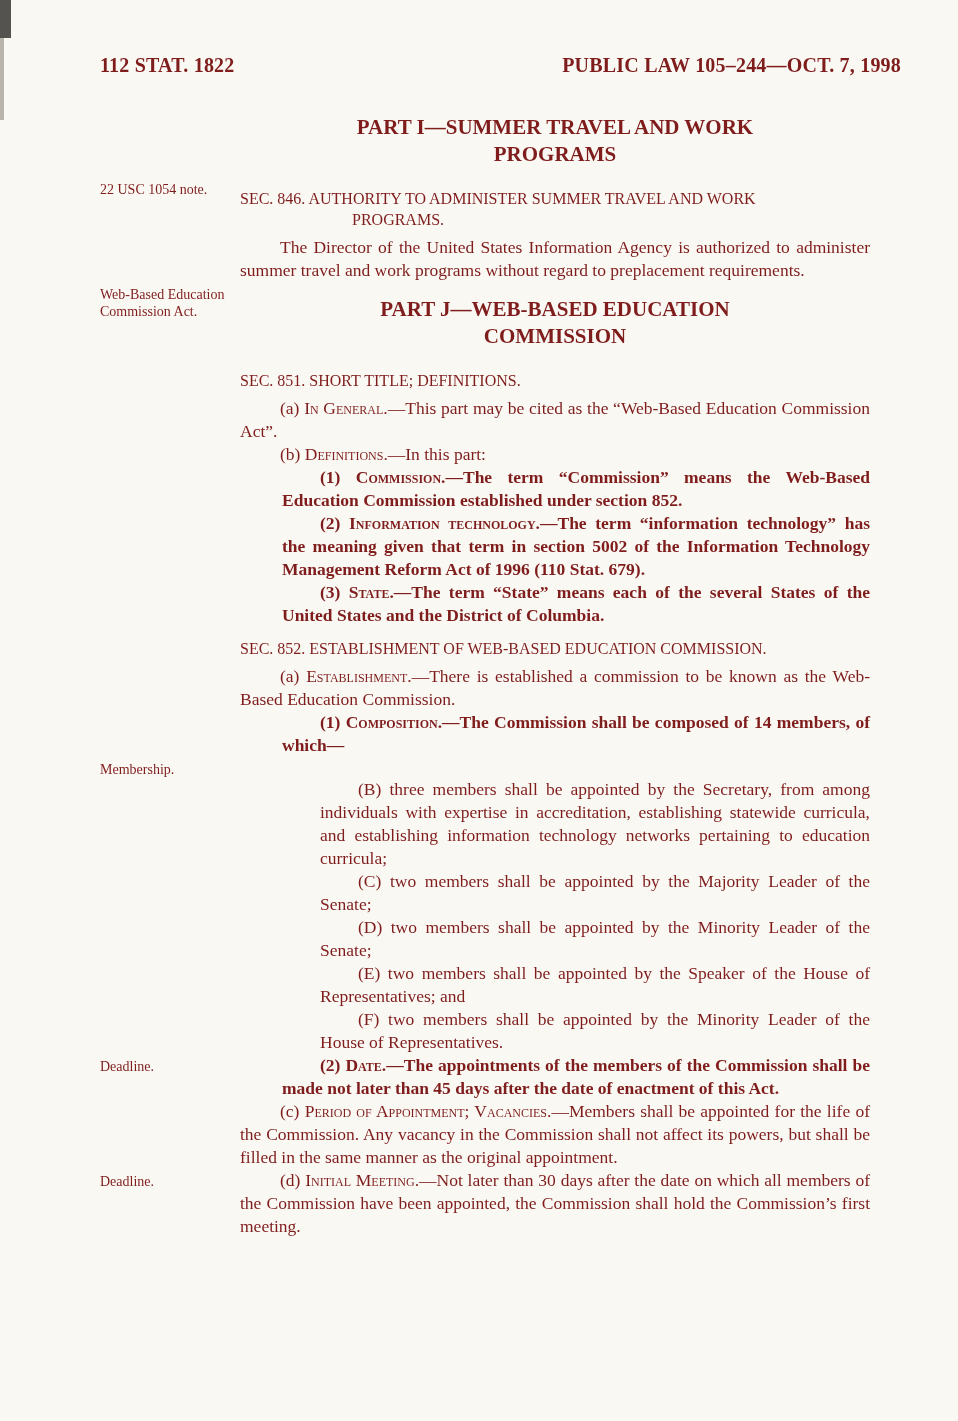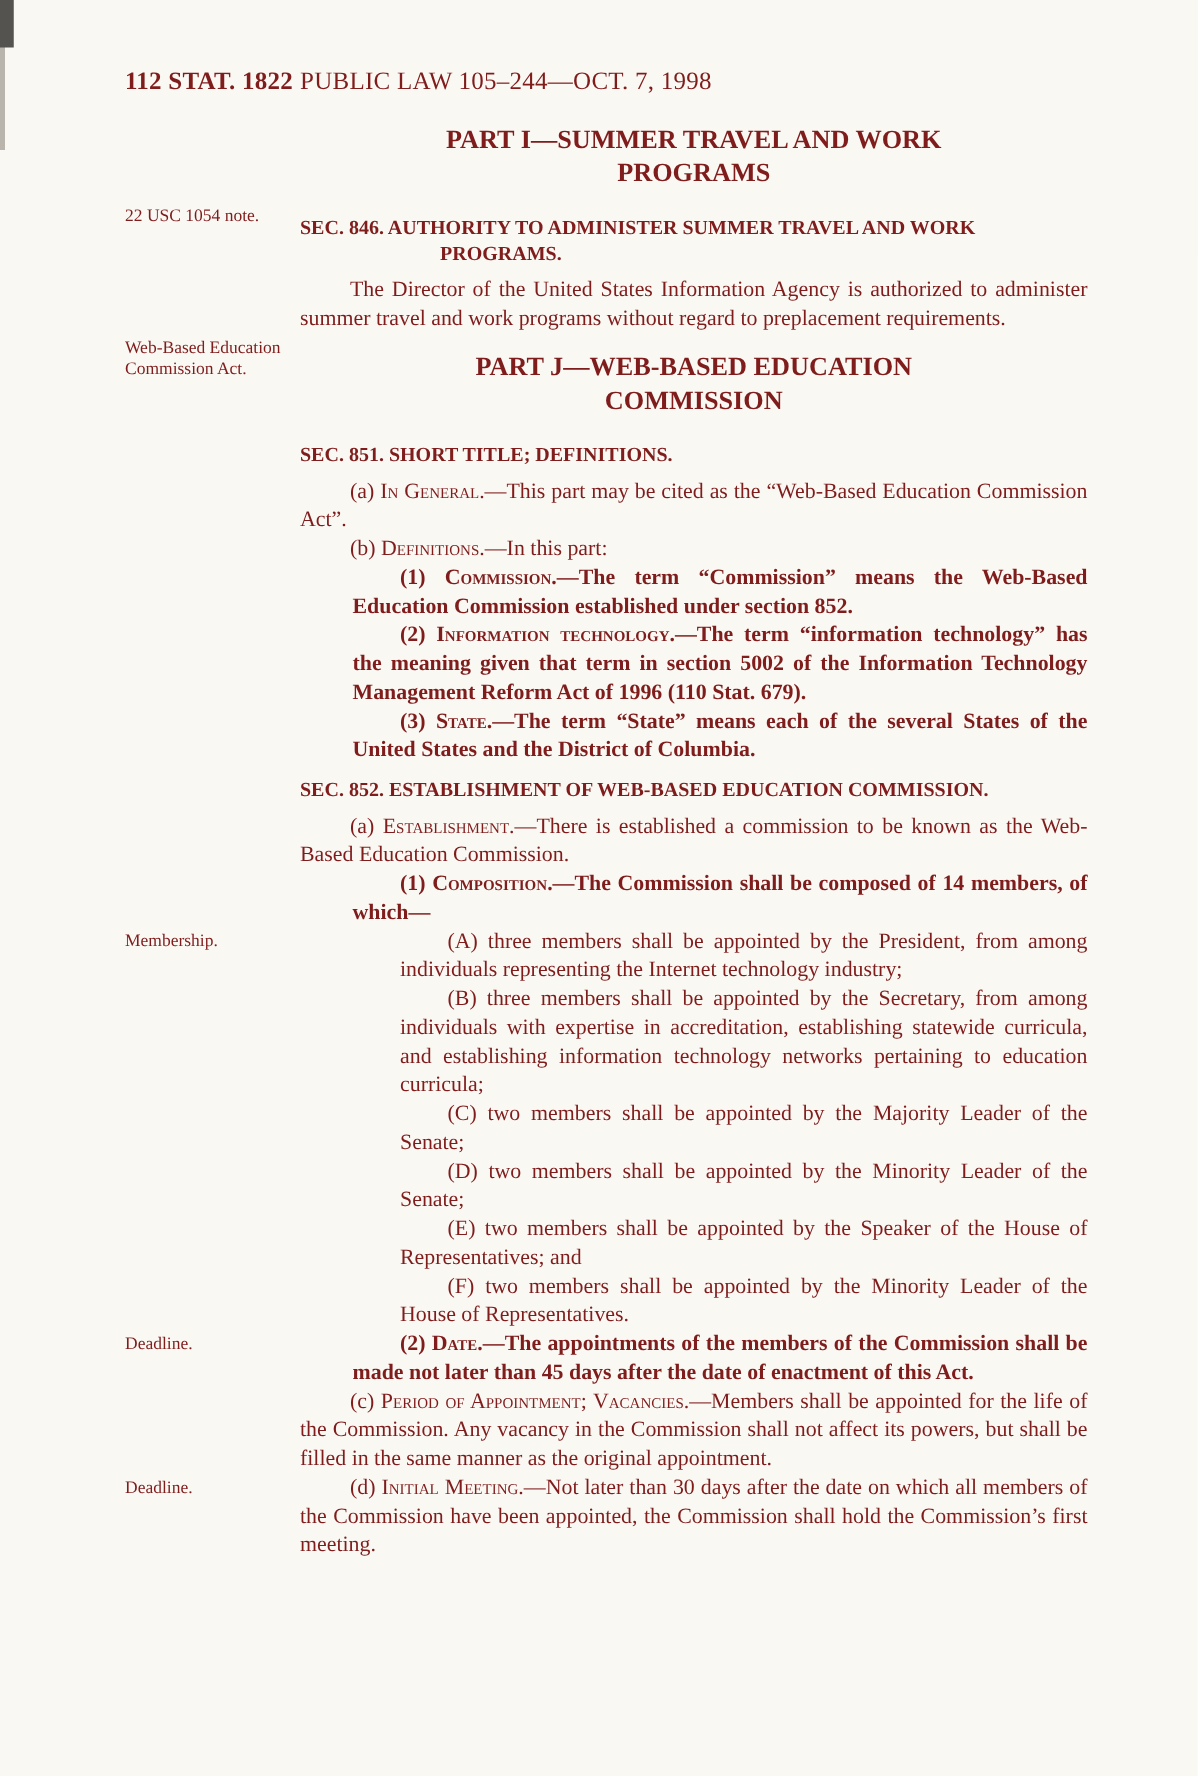--- a/index.html
+++ b/index.html
@@ -29,44 +29,44 @@
     position: absolute;
     top: 54px; left: 100px; right: 88px;
     height: 30px;
   }
   .stat {
     position: absolute; left: 0; top: 0;
     font-weight: bold; font-size: 20px; letter-spacing: 0.2px;
   }
   .law {
     position: absolute; left: 140px; right: 0; top: 0;
-    text-align: left;
-    font-weight: normal; font-size: 20px; letter-spacing: 0.2px;
+    text-align: right;
+    font-weight: bold; font-size: 20px; letter-spacing: 0.2px;
   }
   .content {
     position: absolute;
     top: 98px; left: 100px; width: 770px;
   }
   .row { display: grid; grid-template-columns: 140px 630px; }
   .mnote {
     font-size: 14px;
     line-height: 17px;
     padding-top: 4px;
     padding-right: 14px;
   }
   .part-heading {
     text-align: center;
     font-weight: bold;
     font-size: 21px;
     line-height: 27px;
     margin: 14px 0 9px 0;
   }
-  .row:first-child .part-heading { margin-top: 0; }
+  .row:first-child .part-heading { margin-top: 16px; }
   .sec-heading {
-    font-weight: bold;
+    font-weight: normal;
     font-size: 16px;
     line-height: 21px;
     margin: 11px 0 6px 0;
     padding-left: 112px;
     text-indent: -112px;
   }
   .para {
     font-size: 17.5px;
     line-height: 23px;
     text-align: justify;
@@ -161,23 +161,20 @@
         </div>
       </div>
       <div class="row">
         <div class="mnote"></div>
         <div>
           <div class="para l1"><span>(1) </span><span class="sc">Composition</span><span>.—The Commission shall be composed of 14 members, of which—</span></div>
         </div>
       </div>
       <div class="row">
         <div class="mnote">Membership.</div>
-        <div>
-          <div class="para l2"><span>(A) three members shall be appointed by the President, from among individuals representing the Internet technology industry;</span></div>
-        </div>
       </div>
       <div class="row">
         <div class="mnote"></div>
         <div>
           <div class="para l2"><span>(B) three members shall be appointed by the Secretary, from among individuals with expertise in accreditation, establishing statewide curricula, and establishing information technology networks pertaining to education curricula;</span></div>
         </div>
       </div>
       <div class="row">
         <div class="mnote"></div>
         <div>

